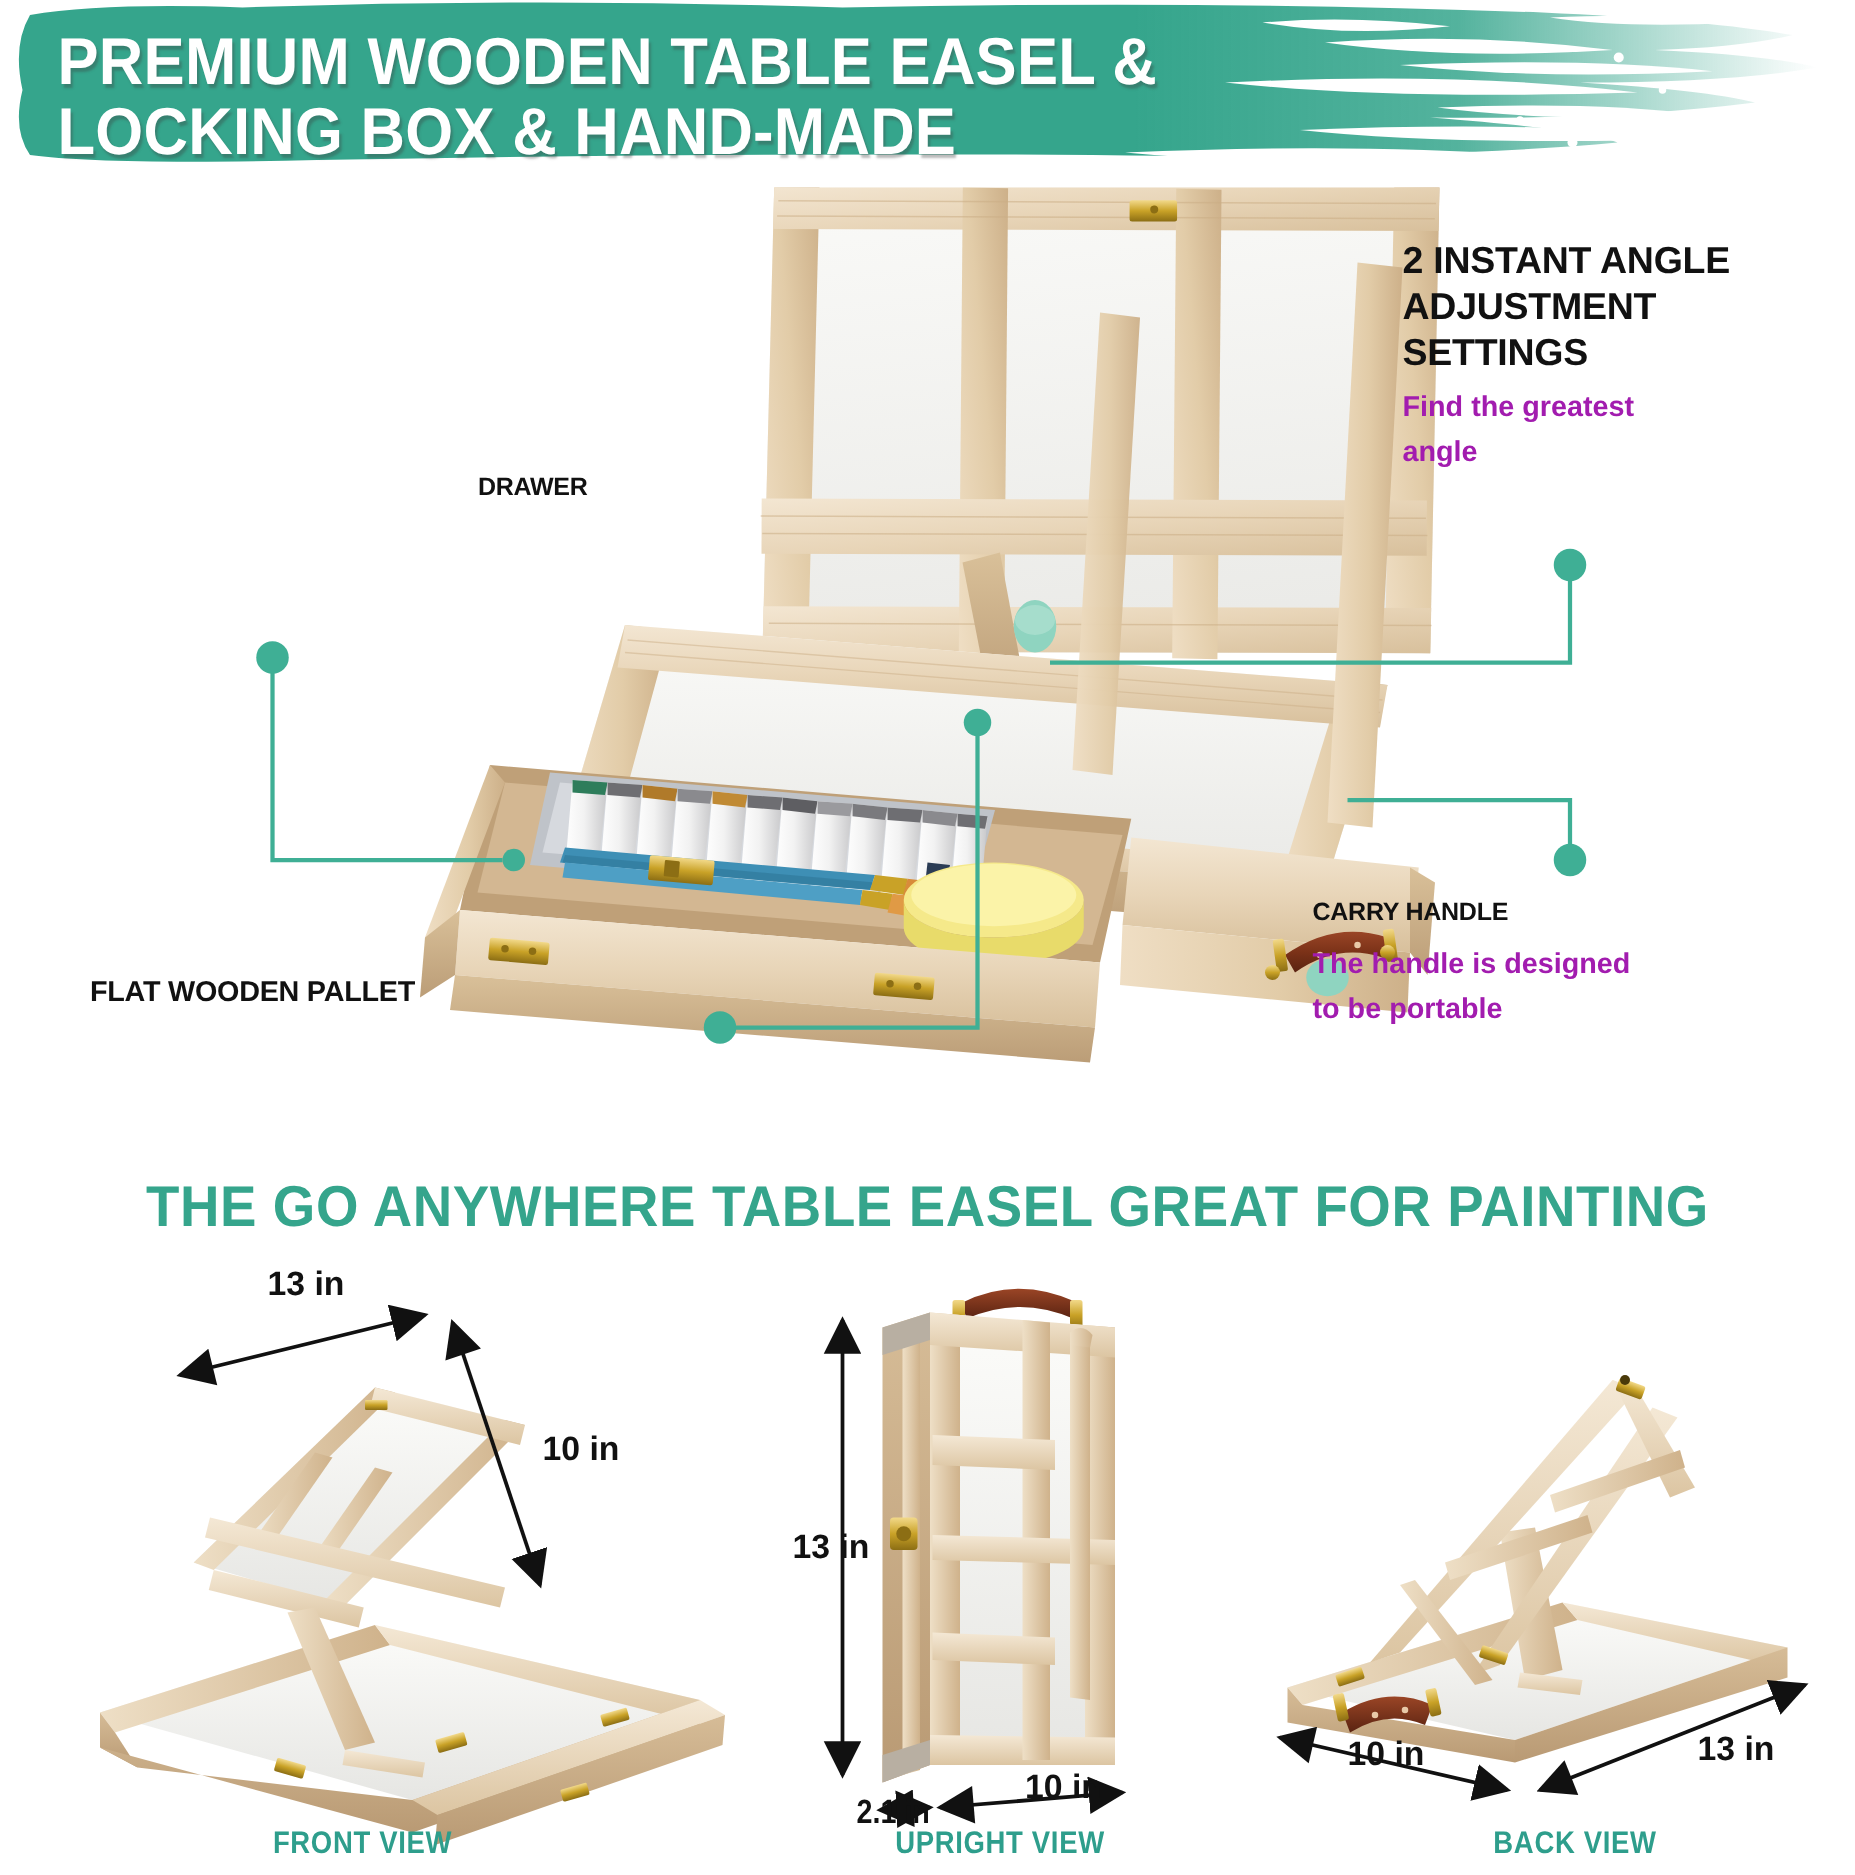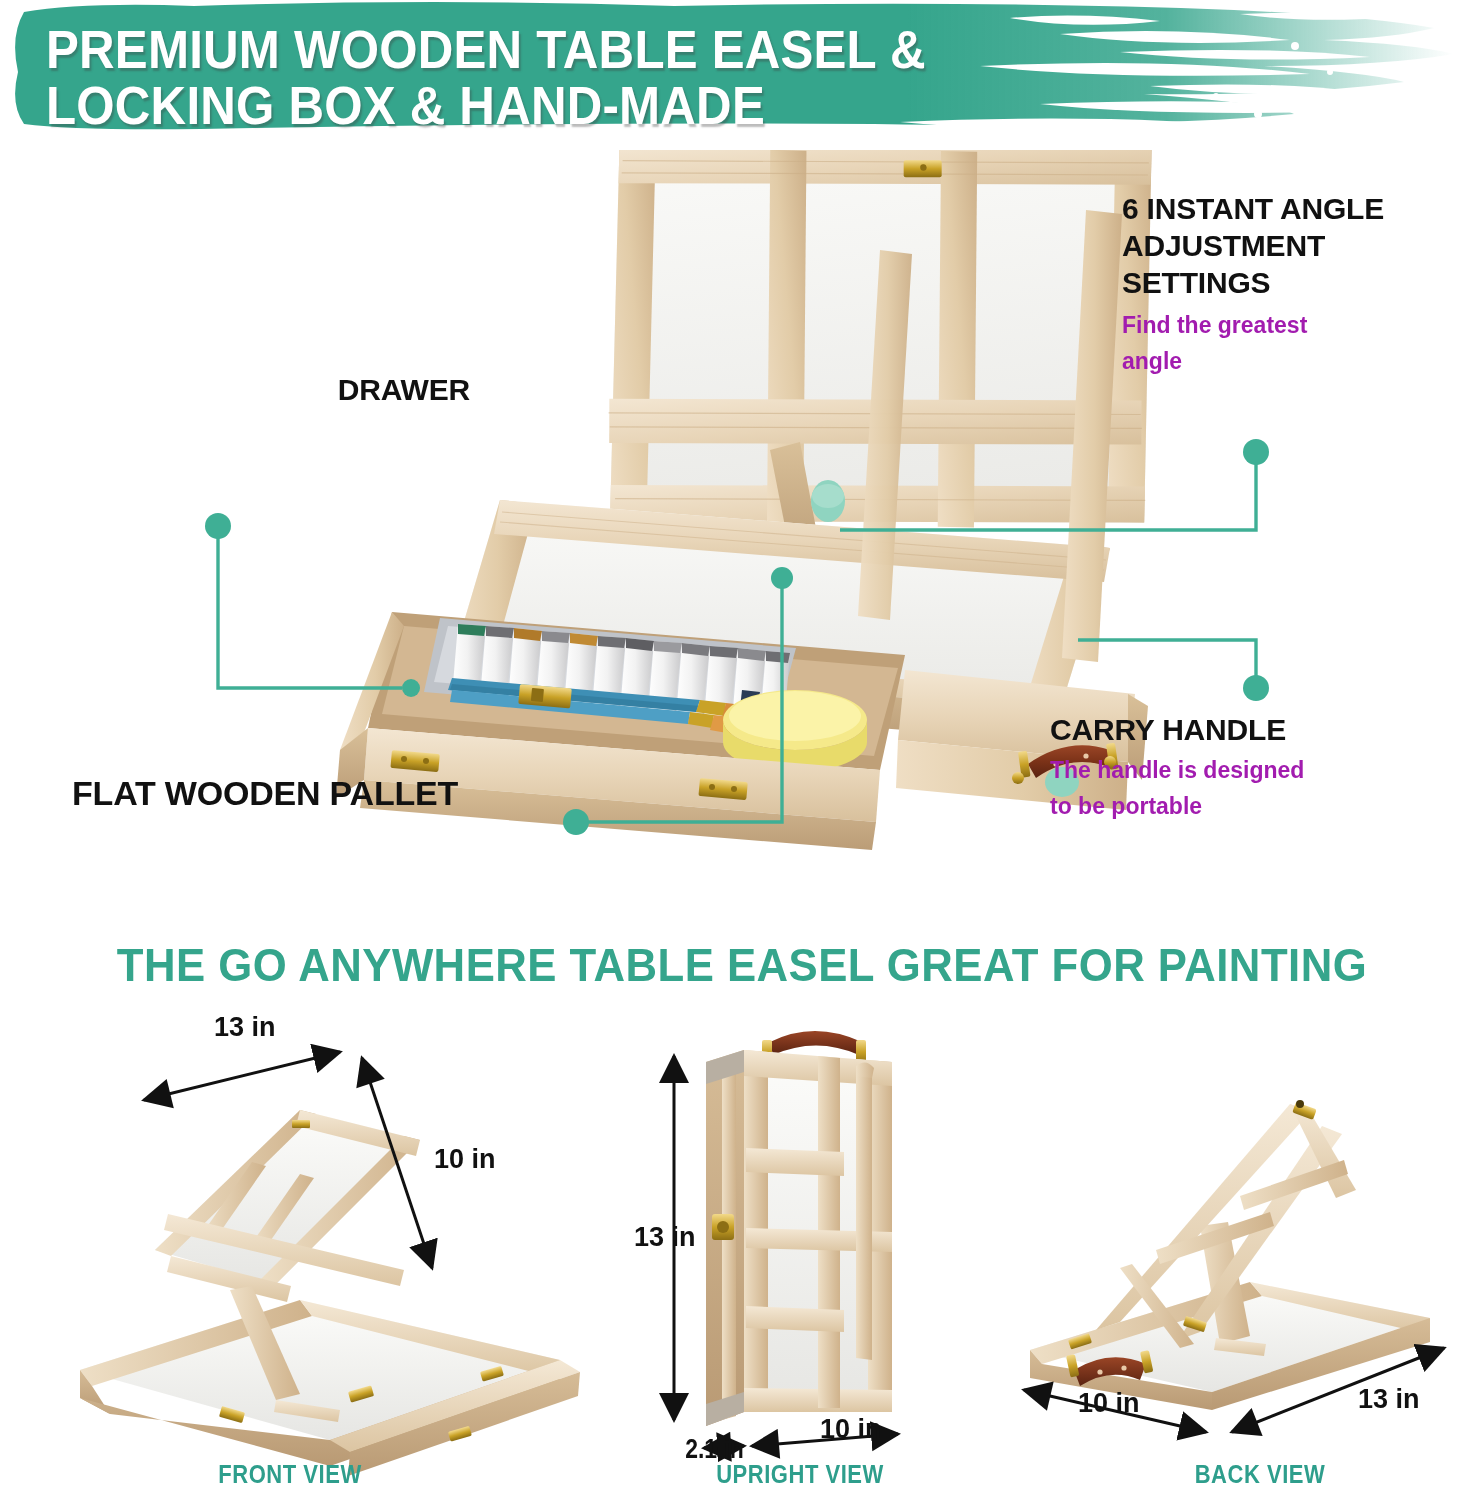--- a/index.html
+++ b/index.html
@@ -32,39 +32,39 @@
     transform: scaleX(0.93);
     transform-origin: left center;
     white-space: pre-line;
   }
 
   
   .callout { position: absolute; }
   .callout .c-title {
     font-weight: bold;
     color: #111111;
-    font-size: 30px;
+    font-size: 20px;
     line-height: 36px;
     letter-spacing: -0.2px;
   }
   .callout .c-sub {
     color: #a21caf;
     font-size: 23px;
     line-height: 36px;
     font-weight: 700;
     white-space: pre-line;
   }
 
   #co-drawer { left: 120px; top: 372px; width: 350px; text-align: right; }
   #co-drawer .c-title { text-align: right; }
   #co-angle  { left: 1122px; top: 190px; width: 362px; text-align: left; }
   #co-angle .c-title { font-size: 30px; line-height: 37px; white-space: pre-line; }
   #co-angle .c-sub { margin-top: 6px; }
   #co-pallet { left: 72px; top: 775px; width: 490px; }
-  #co-pallet .c-title { text-align: left; font-size: 34px; }
+  #co-pallet .c-title { text-align: left; font-size: 23px; }
   #co-pallet .c-sub { text-align: center; margin-top: 2px; padding-left: 60px; }
   #co-handle { left: 1050px; top: 712px; width: 420px; }
   #co-handle .c-sub { margin-top: 4px; }
 
   
   #callout-lines { position: absolute; left: 0; top: 0; }
 
   
   #hero { position: absolute; left: 0; top: 150px; width: 1484px; height: 740px; }
 
@@ -408,21 +408,21 @@
     <circle cx="411" cy="688" r="9"></circle>
     <circle cx="782" cy="578" r="11"></circle>
   </g>
 </svg>
 
 <div class="callout" id="co-drawer">
   <div class="c-title">DRAWER</div>
 </div>
 
 <div class="callout" id="co-angle">
-  <div class="c-title">6 INSTANT ANGLE
+  <div class="c-title">2 INSTANT ANGLE
 ADJUSTMENT
 SETTINGS</div>
   <div class="c-sub">Find the greatest
 angle</div>
 </div>
 
 <div class="callout" id="co-pallet">
   <div class="c-title">FLAT WOODEN PALLET</div>
 </div>
 

